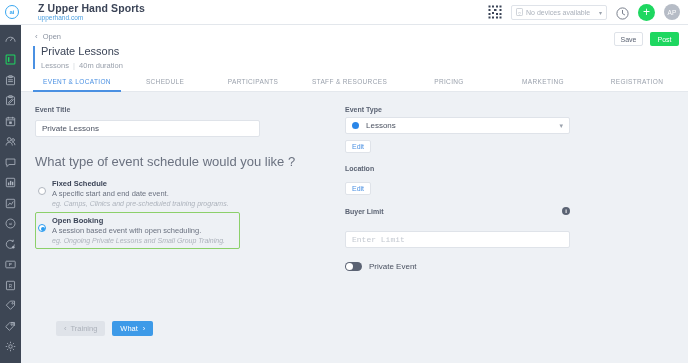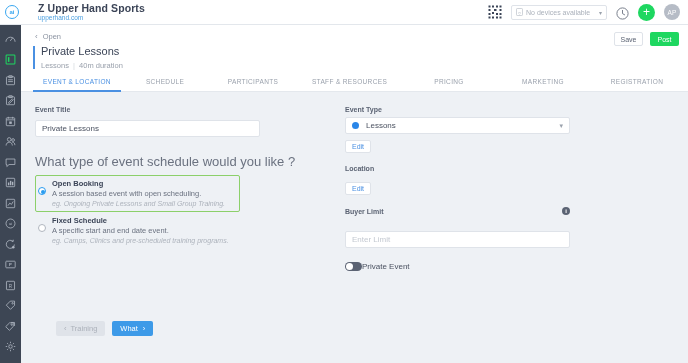--- a/index.html
+++ b/index.html
@@ -158,21 +158,21 @@
 
   .toggle-row { display: flex; align-items: center; margin-top: 14px; }
   .toggle {
     width: 17px; height: 9px; border-radius: 5px; background: #5b6373;
     position: relative; cursor: pointer; flex: 0 0 auto;
   }
   .toggle::after {
     content: ""; position: absolute; left: 1px; top: 1px;
     width: 7px; height: 7px; border-radius: 50%; background: #fff;
   }
-  .toggle-label { font-size: 8px; color: #4a5160; }
+  .toggle-label { font-size: 8px; color: #4a5160; margin-left: 7px; }
 
   
   .footer-nav { position: absolute; left: 35px; bottom: 27px; display: flex; gap: 7px; }
   .btn-prev {
     height: 15px; padding: 0 8px; background: #dfe3e9; border: none; border-radius: 2px;
     font-size: 7.5px; color: #abb1ba; cursor: pointer; display: flex; align-items: center; gap: 4px;
     font-family: inherit;
   }
   .btn-next {
     height: 15px; padding: 0 8px; background: #3d9ae8; border: none; border-radius: 2px;
@@ -385,57 +385,57 @@
 
     <div class="body">
 
       <div class="col-left">
         <div class="field-label">Event Title</div>
         <input class="text-input" type="text" value="Private Lessons" style="">
 
         <div class="question">What type of event schedule would you like ?</div>
 
         <div class="radio-group">
+          <div class="radio-opt">
+            <div class="radio-mark"></div>
+            <div class="radio-body">
+              <div class="radio-title">Fixed Schedule</div>
+              <div class="radio-desc">A specific start and end date event.</div>
+              <div class="radio-eg">eg. Camps, Clinics and pre-scheduled training programs.</div>
+            </div>
+          </div>
+
           <div class="radio-opt selected">
             <div class="radio-mark on"></div>
             <div class="radio-body">
               <div class="radio-title">Open Booking</div>
               <div class="radio-desc">A session based event with open scheduling.</div>
               <div class="radio-eg">eg. Ongoing Private Lessons and Small Group Training.</div>
             </div>
           </div>
-
-          <div class="radio-opt">
-            <div class="radio-mark"></div>
-            <div class="radio-body">
-              <div class="radio-title">Fixed Schedule</div>
-              <div class="radio-desc">A specific start and end date event.</div>
-              <div class="radio-eg">eg. Camps, Clinics and pre-scheduled training programs.</div>
-            </div>
-          </div>
         </div>
       </div>
 
       <div class="col-right">
         <div class="field-label">Event Type</div>
         <div class="select-box">
           <span class="dot-blue"></span>
           <span>Lessons</span>
           <span class="sel-caret">▾</span>
         </div>
         <button class="btn-edit">Edit</button>
 
         <div class="field-label" style="margin-top:12px">Location</div>
         <button class="btn-edit">Edit</button>
 
         <div class="label-row" style="margin-top:12px">
           <div class="field-label" style="margin-bottom:0">Buyer Limit</div>
           <div class="info-icon">i</div>
         </div>
-        <input class="text-input" style="margin-top: 16px;" type="text" placeholder="Enter Limit">
+        <input class="text-input" style="margin-top: 16px; font-family: Liberation Mono, monospace;" type="text" placeholder="Enter Limit">
 
         <div class="toggle-row">
           <div class="toggle"></div>
           <div class="toggle-label">Private Event</div>
         </div>
       </div>
     </div>
 
     <div class="footer-nav">
       <button class="btn-prev">

